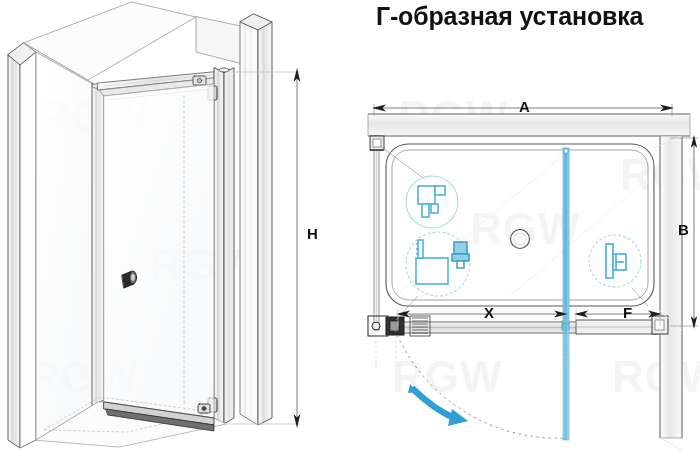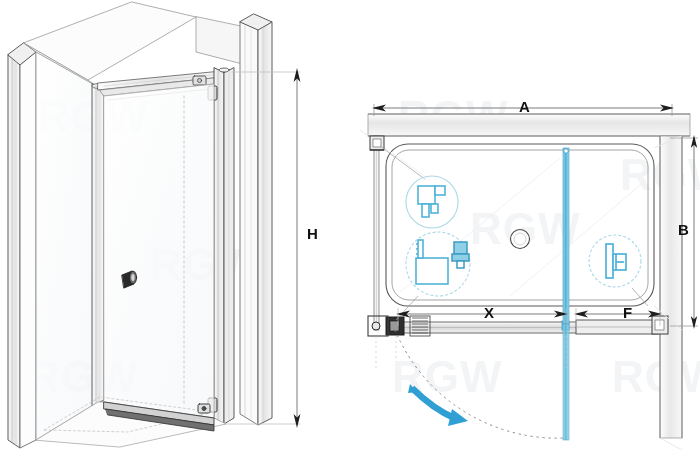--- a/index.html
+++ b/index.html
@@ -73,20 +73,21 @@
 
   <div class="wm" id="wm1">RGW</div>
   <div class="wm" id="wm2">RGW</div>
   <div class="wm" id="wm3">RGW</div>
   <div class="wm" id="wm4">RGW</div>
   <div class="wm" id="wm5">RGW</div>
   <div class="wm" id="wm6">RGW</div>
   <div class="wm" id="wm7">RGW</div>
   <div class="wm" id="wm8">RGW</div>
 
+  <div id="title">Г-образная установка</div>
 
   <svg id="iso-svg" viewBox="0 0 300 458">
     <defs>
       <linearGradient id="glassGrad" x1="0" y1="0" x2="1" y2="1">
         <stop offset="0%" stop-color="#ffffff" stop-opacity="0.9"></stop>
         <stop offset="100%" stop-color="#f4f6f8" stop-opacity="0.7"></stop>
       </linearGradient>
       <linearGradient id="profGrad" x1="0" y1="0" x2="1" y2="0">
         <stop offset="0%" stop-color="#fbfbfb"></stop>
         <stop offset="45%" stop-color="#e4e4e4"></stop>

